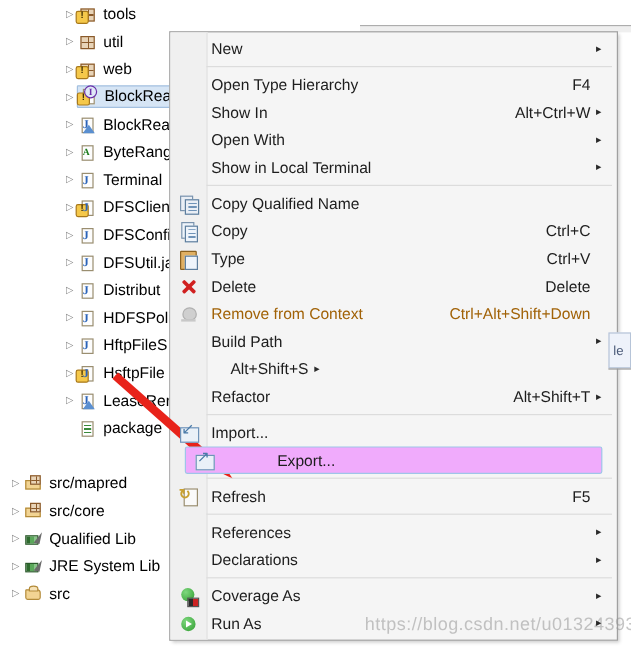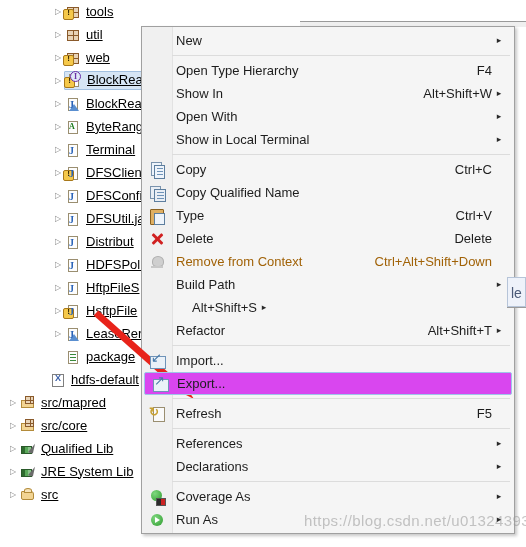--- a/index.html
+++ b/index.html
@@ -48,21 +48,20 @@
     text-align: center;
     color: #888;
     font-size: 8px;
     line-height: 1;
   }
   .twisty.empty { color: transparent; }
   .tree-label-wrap {
     display: flex;
     align-items: center;
     gap: 5px;
-    text-decoration: underline;
   }
   .ic {
     width: 16px; height: 16px;
     flex: 0 0 16px;
     position: relative;
     display: inline-block;
   }
   .tree-text { line-height: 16px; }
 
   
@@ -235,25 +234,26 @@
     flex: 0 0 14px;
     text-align: center;
     font-size: 9px;
     color: #2a2a2a;
     line-height: 17px;
   }
   .mi .mi-arrow.hidden { visibility: hidden; }
   .mi.disabled .mi-label,
   .mi.disabled .mi-accel { color: #a16207; }
   .mi.highlight {
-    background: #d946ef;
+    background: #f0abfc;
     border: 1px solid #9ec5e8;
     border-radius: 2px;
-    margin: 0 2px;
+    margin: 0 12px;
     height: 21px;
+    gap: 44px;
   }
   .mi.highlight .mi-icon { width: 28px; flex: 0 0 28px; }
   .sep {
     height: 1px;
     background: #dcdcdc;
     margin: 3px 4px 3px 30px;
     z-index: 2;
     position: relative;
   }
 
@@ -298,21 +298,21 @@
     background:#efefef;
   }
   #vbar {
     position:absolute; left:290px; top:0; width:7px; height:21px;
     background:#d6e0f2; border-left:1px solid #b9c6de; border-right:1px solid #b9c6de;
     box-sizing:border-box;
   }
   #side-tab {
     position:absolute; left:507px; top:277px; width:19px; height:30px;
     background:#eef2fa; border:1px solid #b6c4d8; box-sizing:border-box;
-    font-size:14px; color:#4b5a78; line-height:30px; padding-left:3px; overflow:hidden;
+    font-size:11px; color:#4b5a78; line-height:30px; padding-left:3px; overflow:hidden;
   }
   #side-rule {
     position:absolute; left:507px; top:307px; width:19px; height:1px; background:#9a9a9a;
   }
   #arrow { position:absolute; left:0; top:0; width:526px; height:547px; pointer-events:none; }
   #watermark {
     position:absolute; left:304px; top:512px;
     font-size:15px; color:rgba(150,150,150,0.55);
     font-family:"Liberation Sans", sans-serif;
     letter-spacing:0.4px;
@@ -446,24 +446,20 @@
     </div>
     <div class="tree-row" style="padding-left: 51px;">
       <span class="twisty empty">▷</span>
       <span class="tree-label-wrap">
         <span class="ic ic-doc"></span>
         <span class="tree-text">package</span>
       </span>
     </div>
     <div class="tree-row" style="padding-left: 36px;">
       <span class="twisty empty">▷</span>
-      <span class="tree-label-wrap">
-        <span class="ic ic-xml"></span>
-        <span class="tree-text">hdfs-default</span>
-      </span>
     </div>
     <div class="tree-row" style="padding-left: 6px;">
       <span class="twisty">▷</span>
       <span class="tree-label-wrap">
         <span class="ic ic-pkgroot"></span>
         <span class="tree-text">src/mapred</span>
       </span>
     </div>
     <div class="tree-row" style="padding-left: 6px;">
       <span class="twisty">▷</span>
@@ -506,50 +502,50 @@
     <div class="sep"></div>
     <div class="mi">
       <span class="mi-icon"></span>
       <span class="mi-label">Open Type Hierarchy</span>
       <span class="mi-accel">F4</span>
       <span class="mi-arrow hidden">▸</span>
     </div>
     <div class="mi">
       <span class="mi-icon"></span>
       <span class="mi-label">Show In</span>
-      <span class="mi-accel">Alt+Shift+W</span>
+      <span class="mi-accel">Alt+Ctrl+W</span>
       <span class="mi-arrow">▸</span>
     </div>
     <div class="mi">
       <span class="mi-icon"></span>
       <span class="mi-label">Open With</span>
       <span class="mi-accel"></span>
       <span class="mi-arrow">▸</span>
     </div>
     <div class="mi">
       <span class="mi-icon"></span>
       <span class="mi-label">Show in Local Terminal</span>
       <span class="mi-accel"></span>
       <span class="mi-arrow">▸</span>
     </div>
     <div class="sep"></div>
+    <div class="mi">
+      <span class="mi-icon">
+        <span class="g-copyq"></span>
+      </span>
+      <span class="mi-label">Copy Qualified Name</span>
+      <span class="mi-accel"></span>
+      <span class="mi-arrow hidden">▸</span>
+    </div>
     <div class="mi">
       <span class="mi-icon">
         <span class="g-copy"></span>
       </span>
       <span class="mi-label">Copy</span>
       <span class="mi-accel">Ctrl+C</span>
-      <span class="mi-arrow hidden">▸</span>
-    </div>
-    <div class="mi">
-      <span class="mi-icon">
-        <span class="g-copyq"></span>
-      </span>
-      <span class="mi-label">Copy Qualified Name</span>
-      <span class="mi-accel"></span>
       <span class="mi-arrow hidden">▸</span>
     </div>
     <div class="mi">
       <span class="mi-icon">
         <span class="g-paste"></span>
       </span>
       <span class="mi-label">Type</span>
       <span class="mi-accel">Ctrl+V</span>
       <span class="mi-arrow hidden">▸</span>
     </div>

